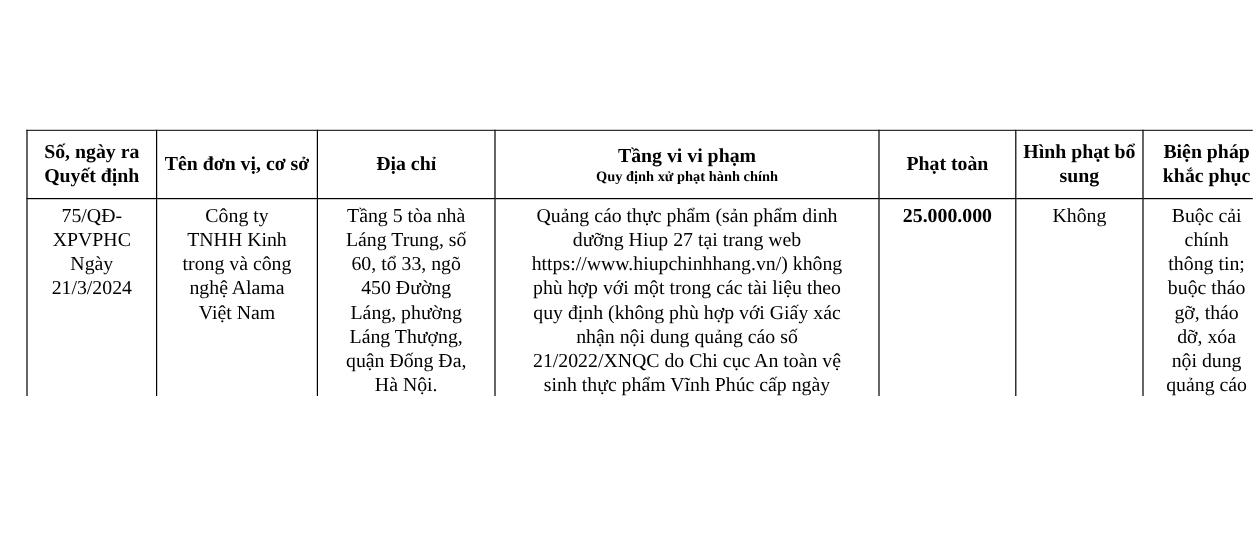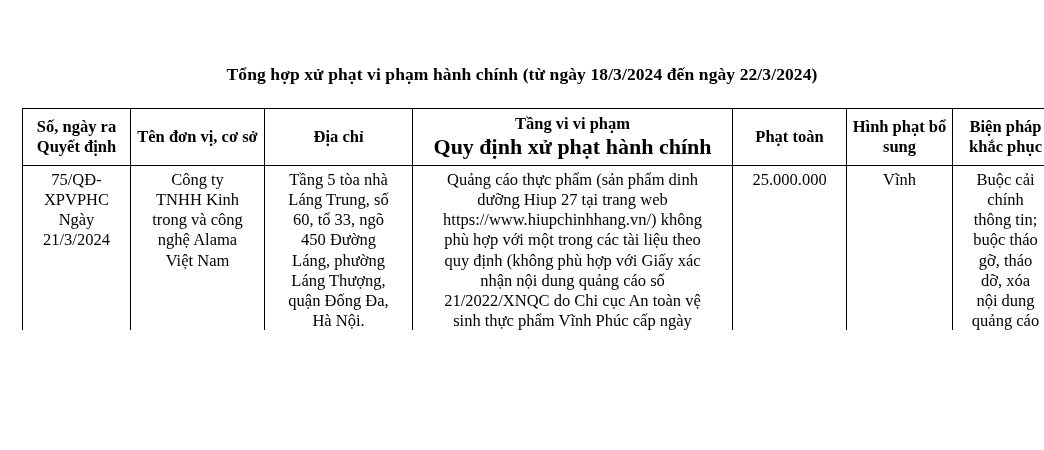--- a/index.html
+++ b/index.html
@@ -68,28 +68,28 @@
 
   tbody td {
     height: 218px;
     vertical-align: middle;
   }
   tbody td.clip {
     vertical-align: top;
     overflow: hidden;
   }
   .money {
-    font-weight: normal;
+    font-weight: bold;
     white-space: nowrap;
     margin-top: 40px;
   }
   .hdr-sub {
     display: block;
     font-weight: bold;
-    font-size: 22px;
+    font-size: 12px;
   }
   .behavior-cell {
     position: relative;
     padding-top: 2px;
   }
   .behavior-text {
     display: block;
     text-align: center;
   }
   .remedy-text {
@@ -105,21 +105,20 @@
     height: 222px;
     overflow: hidden;
     pointer-events: none;
   }
 </style>
 </head>
 <body>
 
 <div class="page">
 
-  <div class="doc-title">Tổng hợp xử phạt vi phạm hành chính (từ ngày 18/3/2024 đến ngày 22/3/2024)</div>
 
   <div class="clipper">
     <div class="table-wrap" style="top:0;">
       <table class="report">
         <colgroup>
           <col class="c0">
             <col class="c1">
             <col class="c2">
             <col class="c3">
             <col class="c4">
@@ -142,21 +141,21 @@
         </thead>
         <tbody>
           <tr>
             <td>75/QĐ-XPVPHC Ngày 21/3/2024</td>
             <td>Công ty TNHH Kinh trong và công nghệ Alama Việt Nam</td>
             <td>Tầng 5 tòa nhà Láng Trung, số 60, tổ 33, ngõ 450 Đường Láng, phường Láng Thượng, quận Đống Đa, Hà Nội.</td>
             <td class="clip behavior-cell">
               <span class="behavior-text">Quảng cáo thực phẩm (sản phẩm dinh dưỡng Hiup 27 tại trang web https://www.hiupchinhhang.vn/) không phù hợp với một trong các tài liệu theo quy định (không phù hợp với Giấy xác nhận nội dung quảng cáo số 21/2022/XNQC do Chi cục An toàn vệ sinh thực phẩm Vĩnh Phúc cấp ngày 26/08/2022).</span>
             </td>
             <td class="money">25.000.000</td>
-            <td>Vĩnh</td>
+            <td>Không</td>
             <td class="clip">
               <span class="remedy-text">Buộc cải chính thông tin; buộc tháo gỡ, tháo dỡ, xóa nội dung quảng cáo của Sản phẩm dinh dưỡng Hiup</span>
             </td>
           </tr>
         </tbody>
       </table>
     </div>
   </div>
 
 </div>

